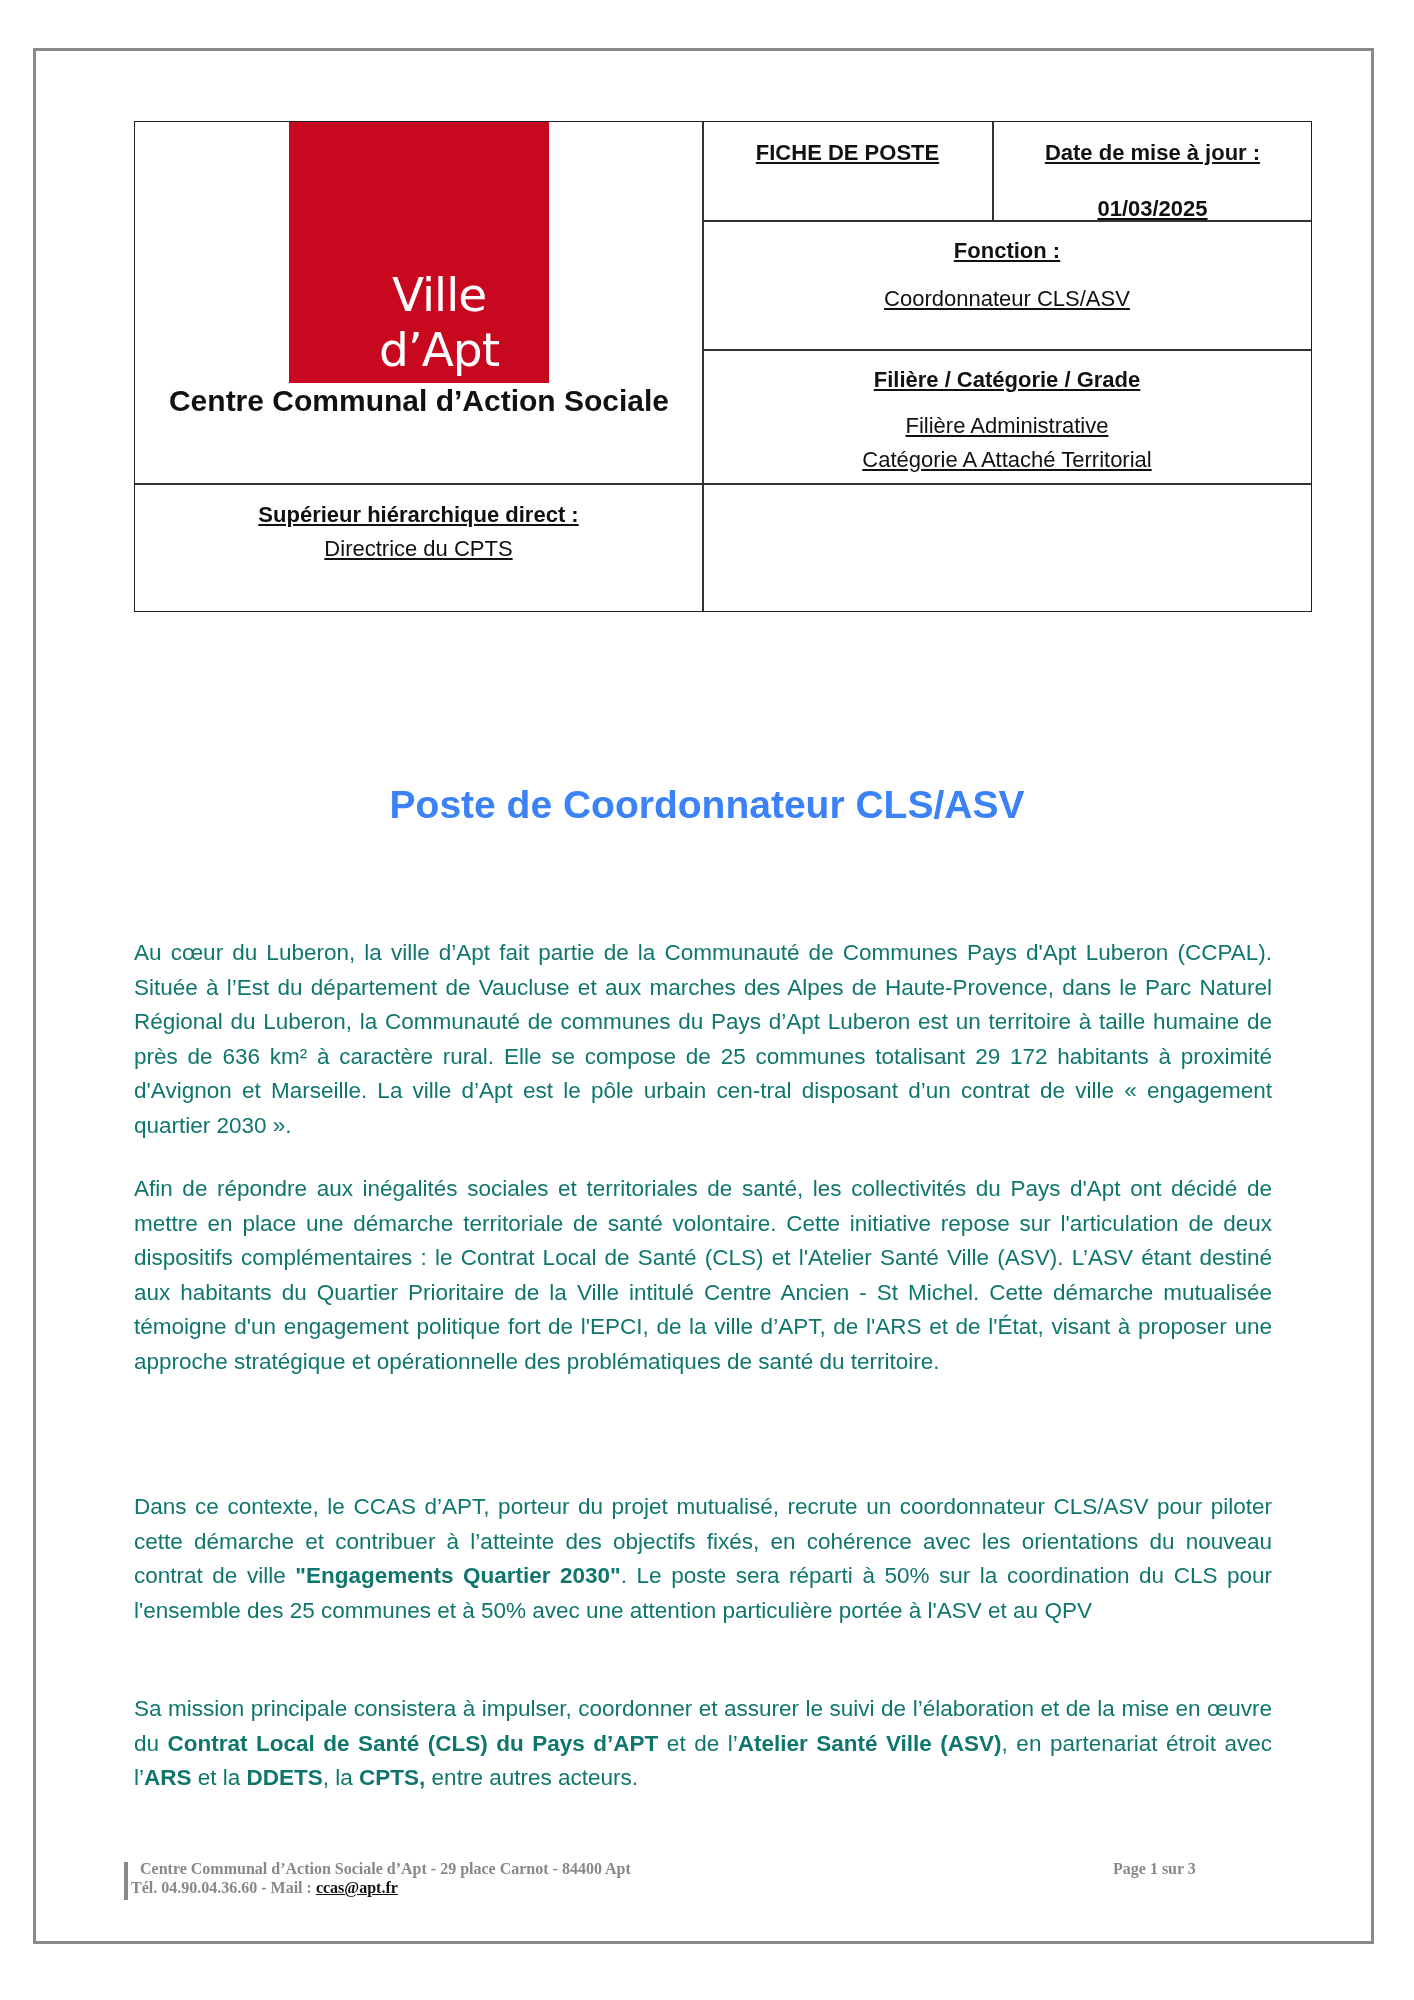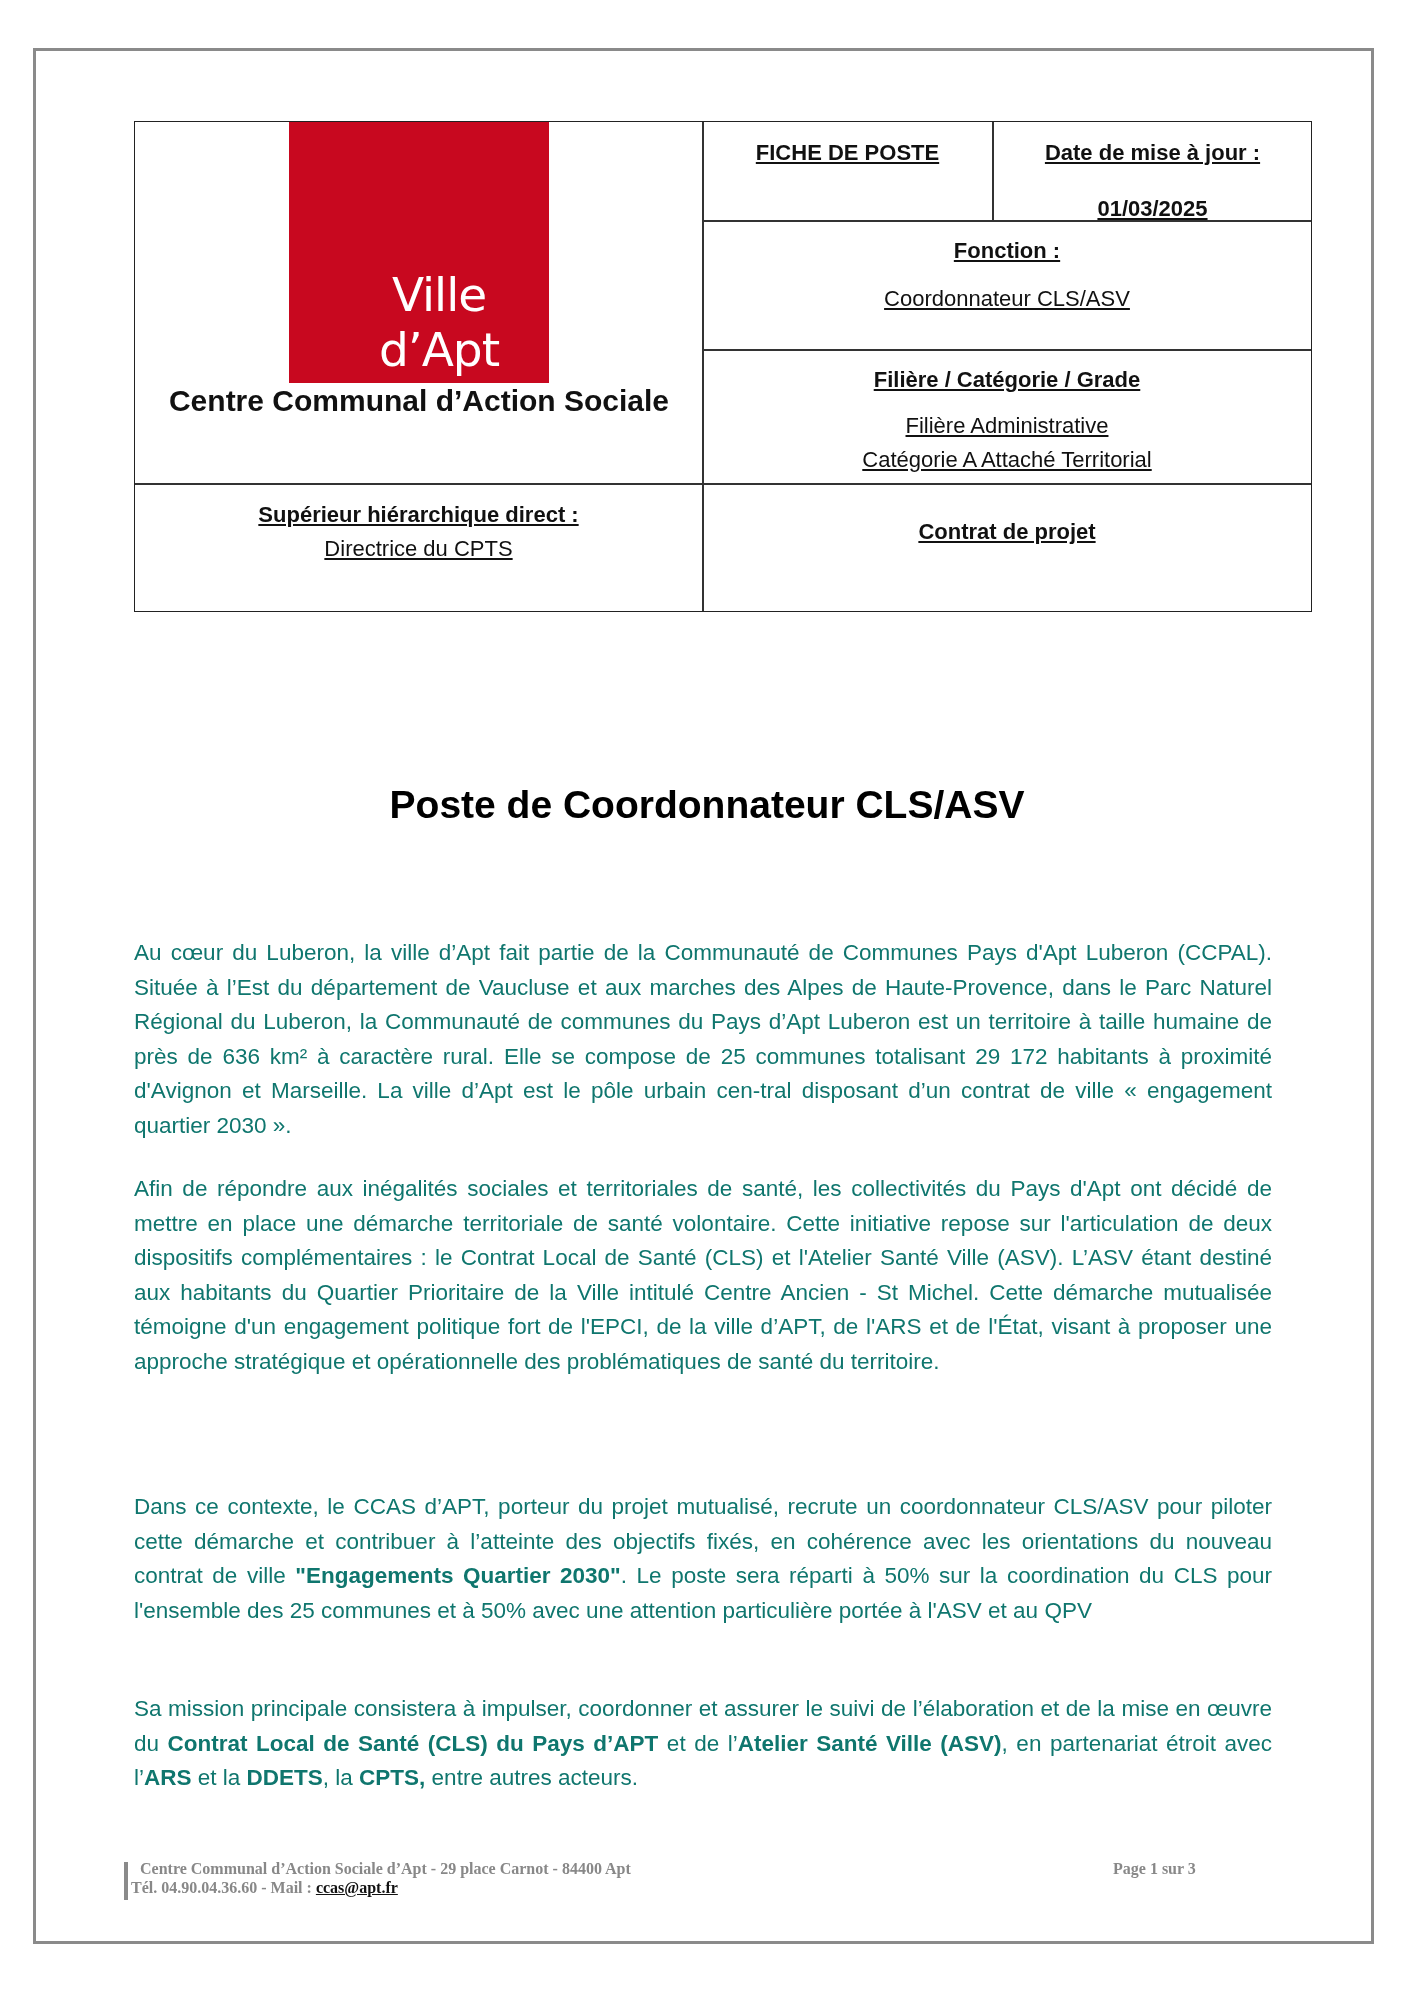--- a/index.html
+++ b/index.html
@@ -12,21 +12,21 @@
   .cell { position: absolute; box-sizing: border-box; display: flex; flex-direction: column;
           align-items: center; text-align: center; }
   .vline { position: absolute; background: #333; width: 1.5px; }
   .hline { position: absolute; background: #333; height: 1.5px; }
   .bold { font-weight: bold; }
   .cell-text { font-size: 22px; line-height: 34px; color: #111; text-decoration: underline; }
   .logo-block { position: absolute; left: 154px; top: 0; width: 260px; height: 261px; background: #c8081f; }
   .logo-text { position: absolute; left: 0; right: 0; bottom: 6px; text-align: center; color: #ffffff;
                font-size: 47px; font-family: "DejaVu Sans", sans-serif; font-weight: normal; letter-spacing: -1px; padding-left: 40px; }
   .org-name { position: absolute; left: 0; width: 568px; top: 262px; text-align: center; font-size: 30px; font-weight: bold; color: #111; }
-  .doc-title { position: absolute; left: 0; width: 1414px; top: 783px; text-align: center; font-size: 39px; font-weight: bold; color: #000000; }
+  .doc-title { position: absolute; left: 0; width: 1414px; top: 783px; text-align: center; font-size: 39px; font-weight: bold; color: #3b82f6; }
   .body-text { position: absolute; left: 134px; width: 1138px; font-size: 22.5px; line-height: 34.6px; color: #0f766e; text-align: justify; }
   .body-text b { font-weight: bold; }
   .footer-bar { position: absolute; left: 124px; top: 1862px; width: 4px; height: 38px; background: #8a8a8a; }
   .footer-line1 { position: absolute; left: 140px; top: 1860px; font-family: "Liberation Serif", serif; font-weight: bold; font-size: 16px; color: #888; }
   .footer-line2 { position: absolute; left: 131px; top: 1879px; font-family: "Liberation Serif", serif; font-weight: bold; font-size: 16px; color: #888; }
   .footer-line2 .mail { color: #111; text-decoration: underline; }
   .footer-page { position: absolute; left: 1113px; top: 1860px; font-family: "Liberation Serif", serif; font-weight: bold; font-size: 16px; color: #888; }
 </style>
 </head>
 <body>
@@ -64,23 +64,20 @@
     <span class="cell-text bold" style="margin-bottom:12px;">Filière / Catégorie / Grade</span>
     <span class="cell-text">Filière Administrative</span>
     <span class="cell-text">Catégorie A Attaché Territorial</span>
   </div>
 
   <div class="cell" style="left:0; top:376px; width:567px;">
     <span class="cell-text bold">Supérieur hiérarchique direct :</span>
     <span class="cell-text">Directrice du CPTS</span>
   </div>
 
-  <div class="cell" style="left:568px; top:393px; width:608px;">
-    <span class="cell-text bold">Contrat de projet</span>
-  </div>
 </div>
 
 <div class="doc-title">Poste de Coordonnateur CLS/ASV</div>
 
 <p class="body-text" style="top:936px; margin:0;">Au cœur du Luberon, la ville d’Apt fait partie de la Communauté de Communes Pays d'Apt Luberon (CCPAL). Située à l’Est du département de Vaucluse et aux marches des Alpes de Haute-Provence, dans le Parc Naturel Régional du Luberon, la Communauté de communes du Pays d’Apt Luberon est un territoire à taille humaine de près de 636 km² à caractère rural. Elle se compose de 25 communes totalisant 29 172 habitants à proximité d'Avignon et Marseille. La ville d’Apt est le pôle urbain cen-tral disposant d’un contrat de ville « engagement quartier 2030 ».</p>
 
 <p class="body-text" style="top:1172px; margin:0;">Afin de répondre aux inégalités sociales et territoriales de santé, les collectivités du Pays d'Apt ont décidé de mettre en place une démarche territoriale de santé volontaire. Cette initiative repose sur l'articulation de deux dispositifs complémentaires : le Contrat Local de Santé (CLS) et l'Atelier Santé Ville (ASV). L’ASV étant destiné aux habitants du Quartier Prioritaire de la Ville intitulé Centre Ancien - St Michel. Cette démarche mutualisée témoigne d'un engagement politique fort de l'EPCI, de la ville d’APT, de l'ARS et de l'État, visant à proposer une approche stratégique et opérationnelle des problématiques de santé du territoire.</p>
 
 <p class="body-text" style="top:1490px; margin:0;"><span>Dans ce contexte, le CCAS d’APT, porteur du projet mutualisé, recrute un coordonnateur CLS/ASV pour piloter cette démarche et contribuer à l’atteinte des objectifs fixés, en cohérence avec les orientations du nouveau contrat de ville </span><b>"Engagements Quartier 2030"</b><span>. Le poste sera réparti à 50% sur la coordination du CLS pour l'ensemble des 25 communes et à 50% avec une attention particulière portée à l'ASV et au QPV</span></p>
 

